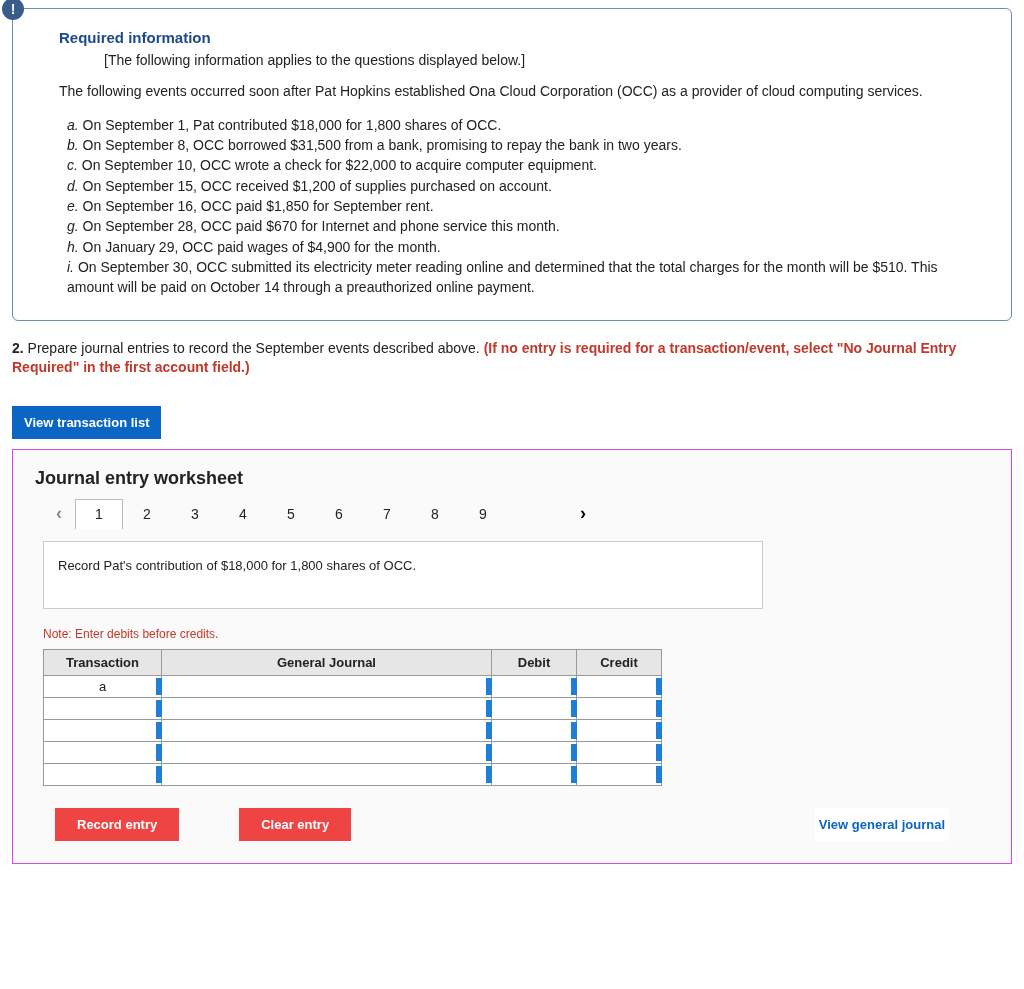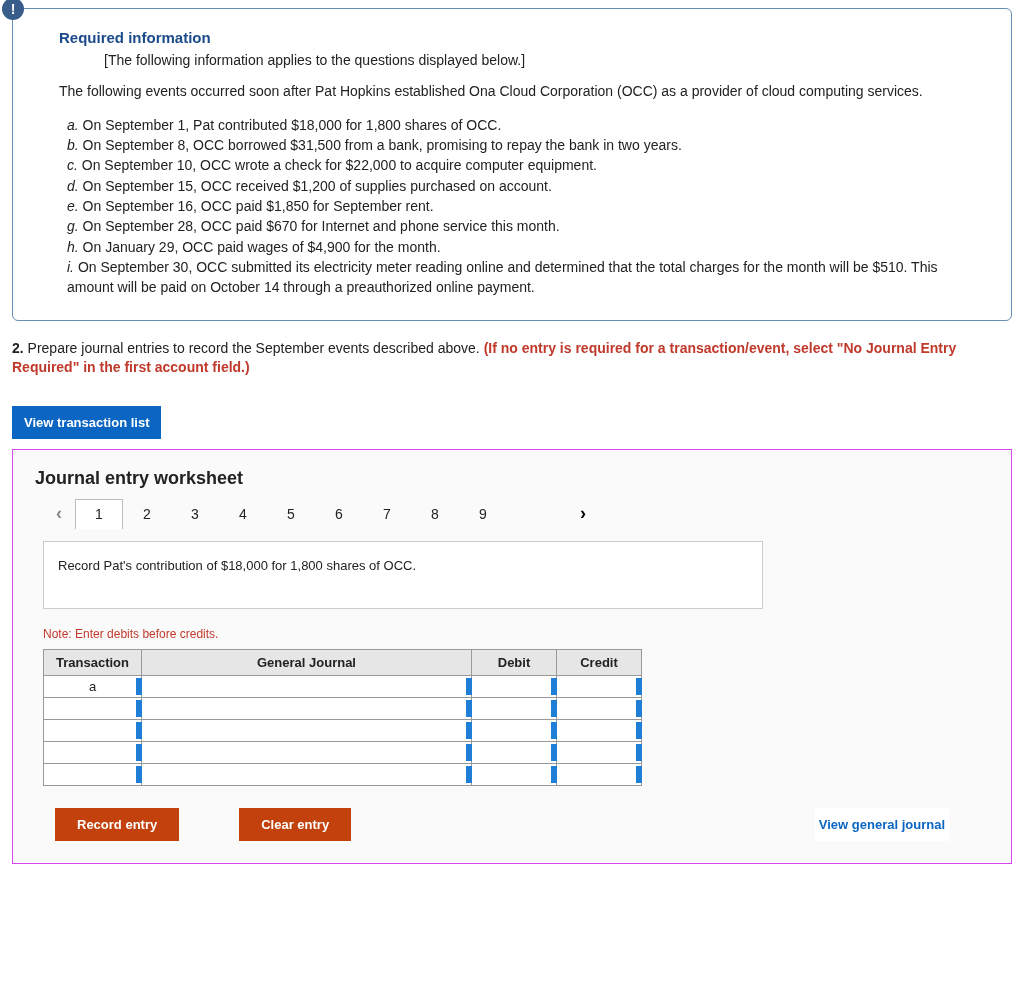--- a/index.html
+++ b/index.html
@@ -23,28 +23,28 @@
 .chev { width: 32px; height: 30px; display: flex; align-items: center; justify-content: center; cursor: pointer; color: #888; font-size: 18px; font-weight: bold; }
 .chev.right { color: #000; margin-left: 60px; }
 .tab { width: 48px; height: 30px; display: flex; align-items: center; justify-content: center; cursor: pointer; font-size: 14px; }
 .tab.active { border: 1px solid #bbb; border-bottom: none; background: #fff; font-weight: normal; }
 .prompt-box { border: 1px solid #ccc; background: #fff; padding: 16px 14px; margin: 0 0 18px 8px; max-width: 720px; min-height: 68px; font-family: Verdana, Arial, sans-serif; font-size: 13px; }
 .note-red { color: #c0392b; font-size: 12px; margin: 0 0 8px 8px; }
 .je-table { border-collapse: collapse; margin-left: 8px; }
 .je-table th, .je-table td { border: 1px solid #999; font-size: 13px; }
 .je-table th { background: #e6e6e6; font-weight: bold; text-align: center; padding: 5px 4px; }
 .je-table td { background: #fff; height: 22px; position: relative; }
-th.col-tx { width: 98px; }
+th.col-tx { width: 118px; }
 th.col-gj { width: 330px; }
 th.col-db { width: 85px; }
 th.col-cr { width: 85px; }
 .cell-handle { position: absolute; right: -1px; top: 2px; bottom: 2px; width: 6px; background: #1f7ed6; }
 .tx-a { text-align: center; font-size: 13px; }
 .btn-row { display: flex; align-items: center; gap: 60px; margin: 22px 0 0 20px; }
-.pbtn { background: #c2410c; color: #fff; border: none; padding: 9px 22px; font-size: 13px; font-weight: bold; cursor: pointer; }
+.pbtn { background: #ef4444; color: #fff; border: none; padding: 9px 22px; font-size: 13px; font-weight: bold; cursor: pointer; }
 .pbtn.link { background: #fff; color: #0b66c3; border: none; padding: 9px 4px; margin-left: auto; margin-right: 40px; }
 </style>
 </head>
 <body>
 
 
 
 <div class="info-panel">
   <div class="info-icon">!</div>
   <div class="req-title">Required information</div>

